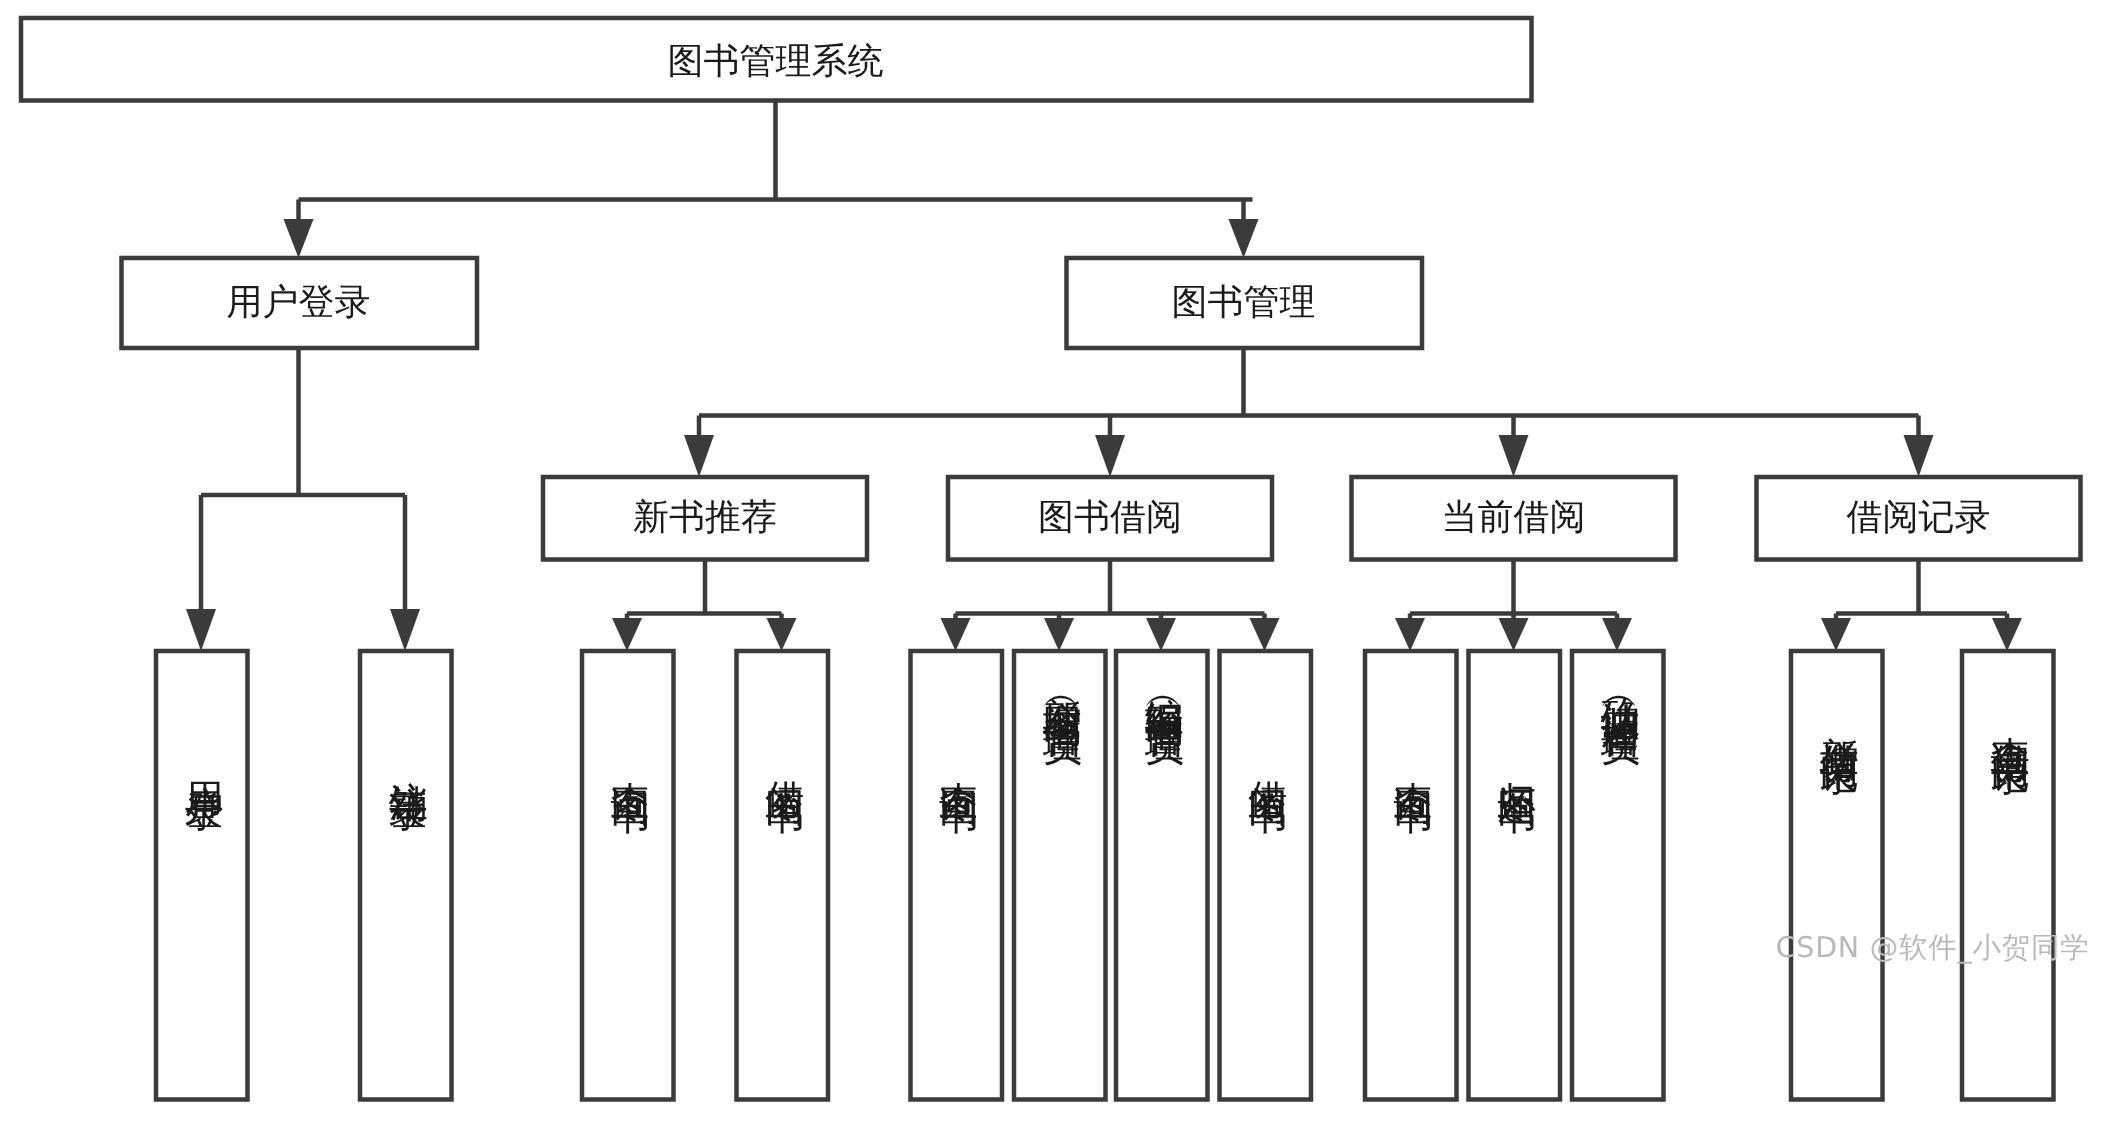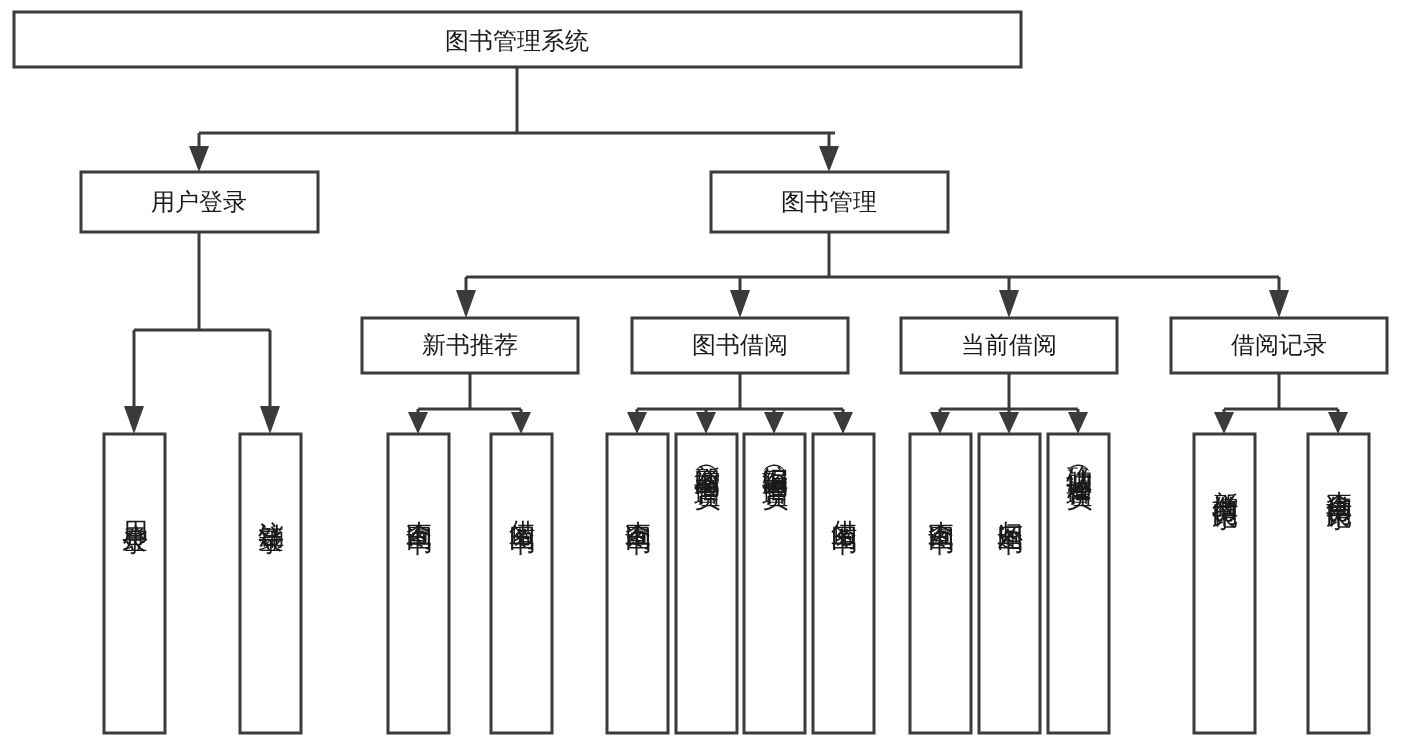--- a/index.html
+++ b/index.html
@@ -211,13 +211,14 @@
   <div class="vlabel" style="left:638px; top:500px;">查询图书</div>
   <div class="vlabel" style="left:707px; top:444px;">新增图书（管理员）</div>
   <div class="vlabel" style="left:775px; top:444px;">编辑图书（管理员）</div>
   <div class="vlabel" style="left:844px; top:500px;">借阅图书</div>
   <div class="vlabel" style="left:941px; top:500px;">查询图书</div>
   <div class="vlabel" style="left:1010px; top:500px;">归还图书</div>
   <div class="vlabel" style="left:1079px; top:444px;">确认归还（管理员）</div>
   <div class="vlabel" style="left:1225px; top:470px;">新增借阅记录</div>
   <div class="vlabel" style="left:1339px; top:470px;">查询借阅记录</div>
 
+  <div class="watermark">CSDN @软件_小贺同学</div>
 </div>
 
 </body></html>

